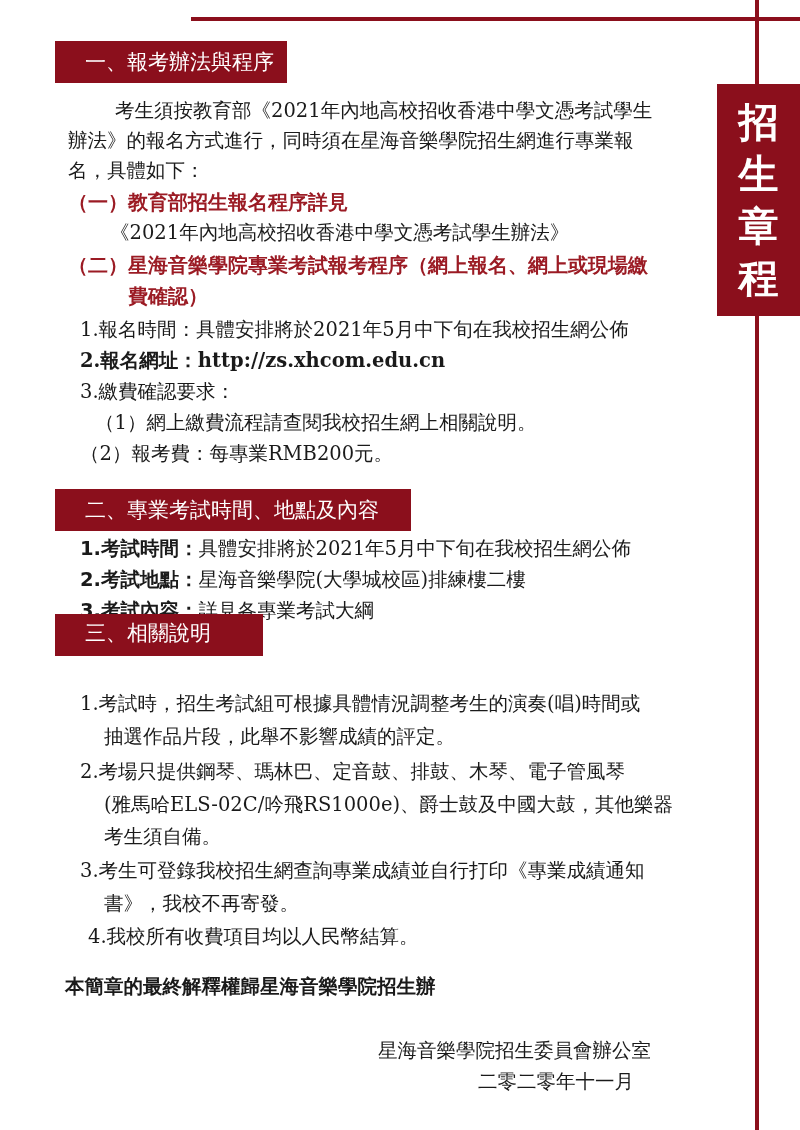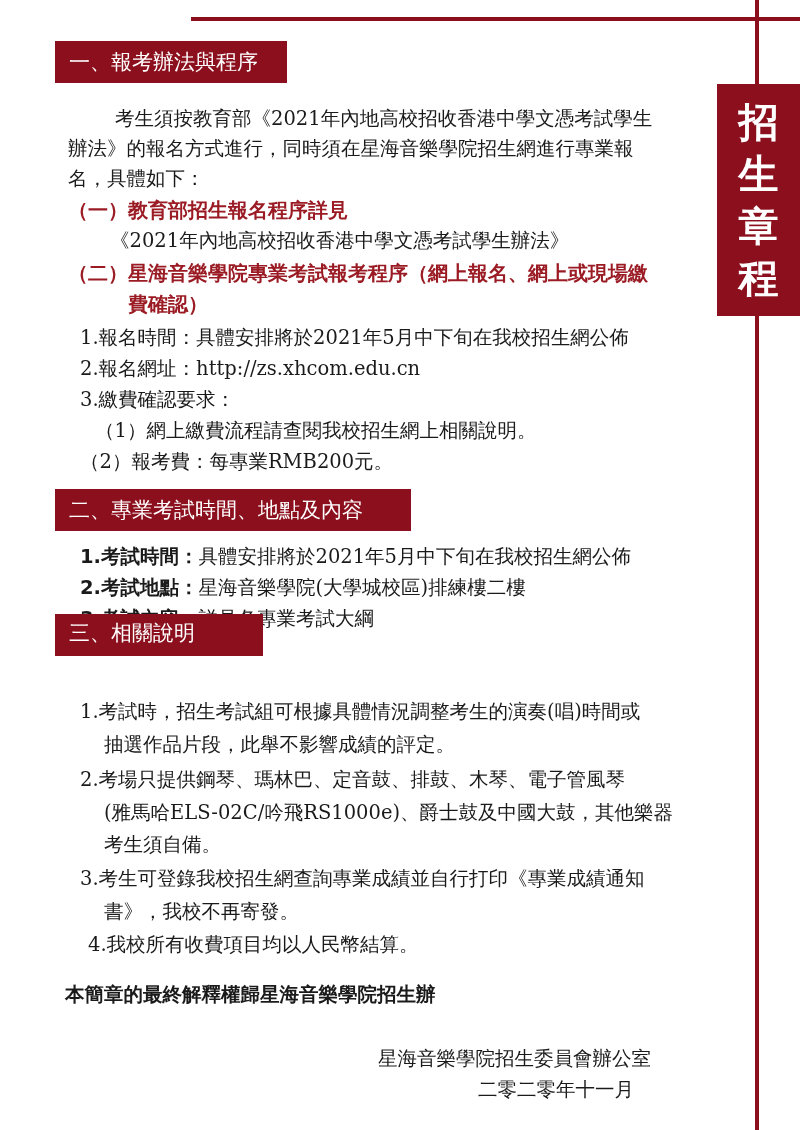--- a/index.html
+++ b/index.html
@@ -13,27 +13,26 @@
   .v-line { position: absolute; left: 755px; top: 0; width: 4px; height: 1130px; background: #8b0f1c; }
   .side-banner {
     position: absolute; left: 717px; top: 84px; width: 83px; height: 232px;
     background: #8b0f1c; color: #fff;
     display: flex; flex-direction: column; align-items: center; justify-content: center;
     font-family: "DejaVu Serif", serif; font-weight: bold; font-size: 40px; line-height: 52px;
   }
   .sec-head {
     position: absolute; left: 55px; height: 42px; background: #8b0f1c; color: #fff;
     font-family: "DejaVu Sans", "Liberation Sans", sans-serif;
-    font-size: 21px; line-height: 42px; padding-left: 14px; box-sizing: border-box;
+    font-size: 21px; line-height: 42px; padding-left: 30px; box-sizing: border-box;
     white-space: nowrap;
   }
   .line {
     position: absolute; font-size: 19.5px; line-height: 30px; white-space: nowrap;
     color: #1a1a1a;
-    margin-top: 8px;
   }
   .red { color: #9b1b24; font-family: "DejaVu Sans", "Liberation Sans", sans-serif; font-weight: bold; font-size: 20px; }
   .bold { font-weight: bold; font-family: "DejaVu Sans", "Liberation Sans", sans-serif; }
   .sans { font-family: "DejaVu Sans", "Liberation Sans", sans-serif; }
 </style>
 </head>
 <body>
 
 <div class="top-line"></div>
 <div class="v-line"></div>
@@ -50,21 +49,21 @@
 <div class="line" style="left:115px;top:96px;">考生須按教育部《2021年內地高校招收香港中學文憑考試學生</div>
 <div class="line" style="left:68px;top:126px;">辦法》的報名方式進行，同時須在星海音樂學院招生網進行專業報</div>
 <div class="line" style="left:68px;top:156px;">名，具體如下：</div>
 
 <div class="line red" style="left:68px;top:187px;">（一）教育部招生報名程序詳見</div>
 <div class="line" style="left:110px;top:218px;">《2021年內地高校招收香港中學文憑考試學生辦法》</div>
 <div class="line red" style="left:68px;top:250px;">（二）星海音樂學院專業考試報考程序（網上報名、網上或現場繳</div>
 <div class="line red" style="left:128px;top:281px;">費確認）</div>
 
 <div class="line" style="left:80px;top:315px;">1.報名時間：具體安排將於2021年5月中下旬在我校招生網公佈</div>
-<div class="line" style="left:80px;top:346px;">2.報名網址：http://zs.xhcom.edu.cn</div>
+<div class="line" style="left:80px;top:346px;font-weight:bold;">2.報名網址：http://zs.xhcom.edu.cn</div>
 <div class="line" style="left:80px;top:377px;">3.繳費確認要求：</div>
 <div class="line" style="left:95px;top:408px;">（1）網上繳費流程請查閱我校招生網上相關說明。</div>
 <div class="line" style="left:80px;top:439px;">（2）報考費：每專業RMB200元。</div>
 
 <div class="sec-head" style="top:489px;width:356px;">二、專業考試時間、地點及內容</div>
 
 <div class="line" style="left:80px;top:534px;">
   <span class="bold">1.考試時間：</span><span>具體安排將於2021年5月中下旬在我校招生網公佈</span>
 </div>
 <div class="line" style="left:80px;top:565px;">

